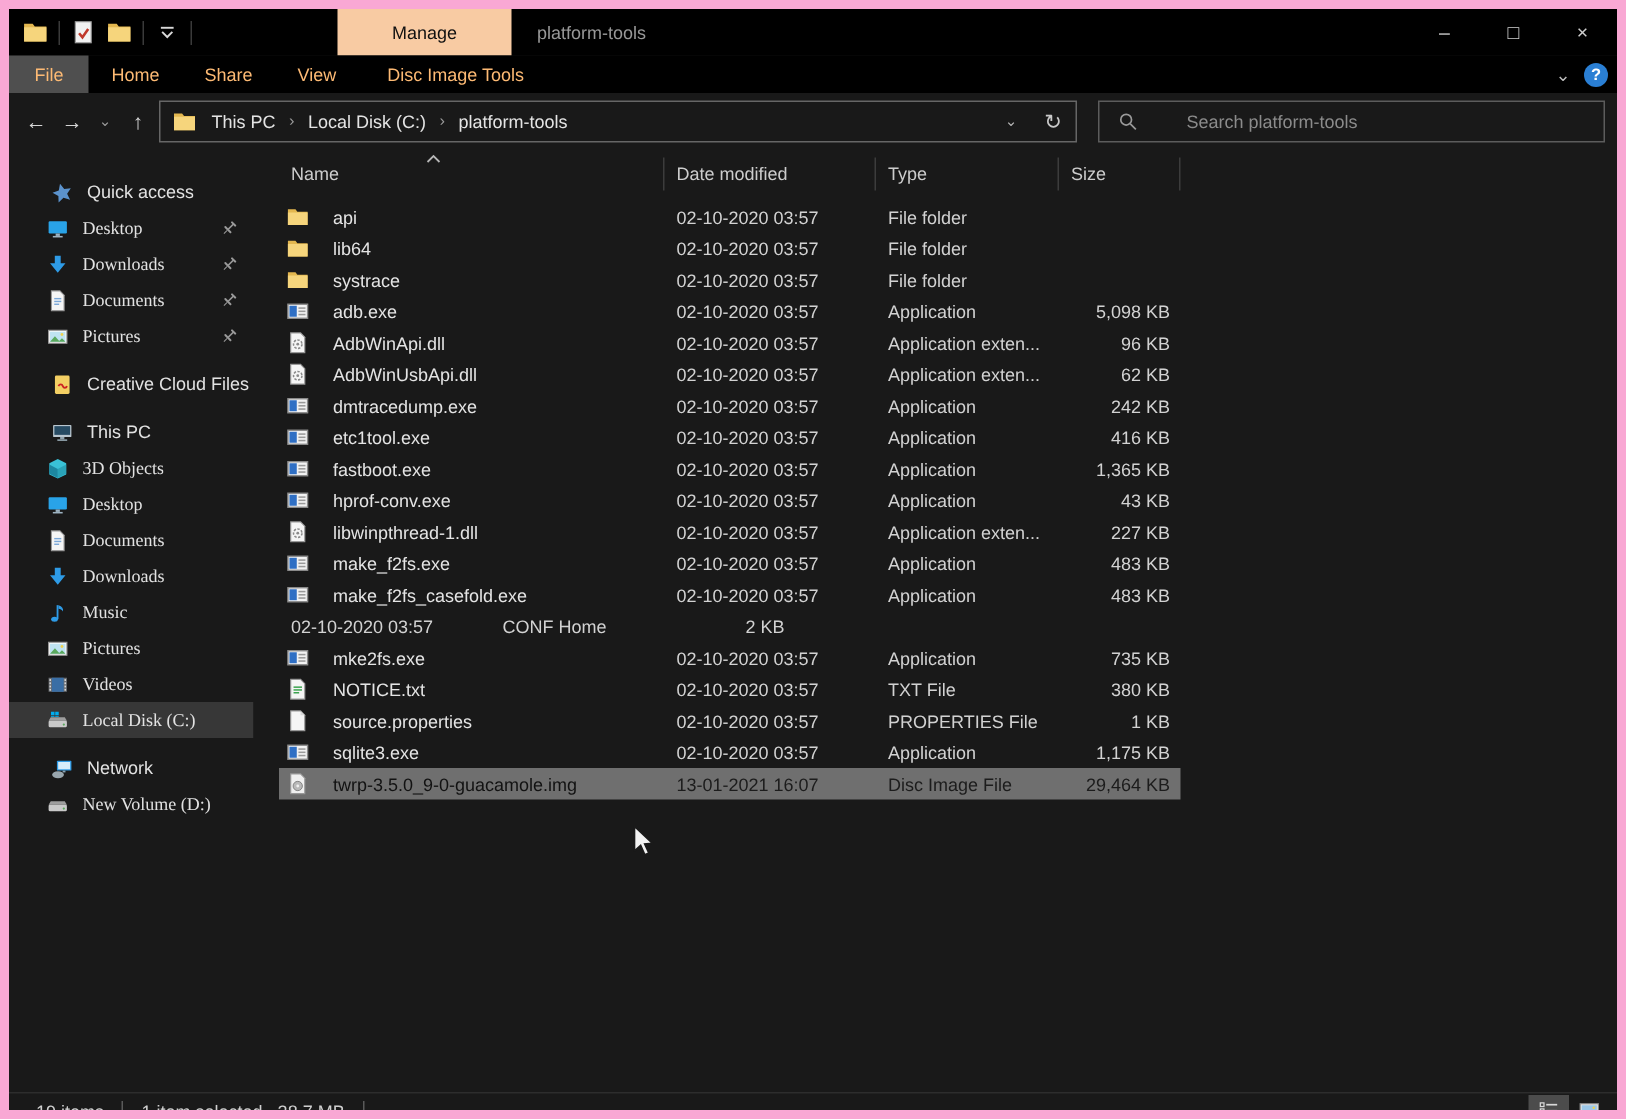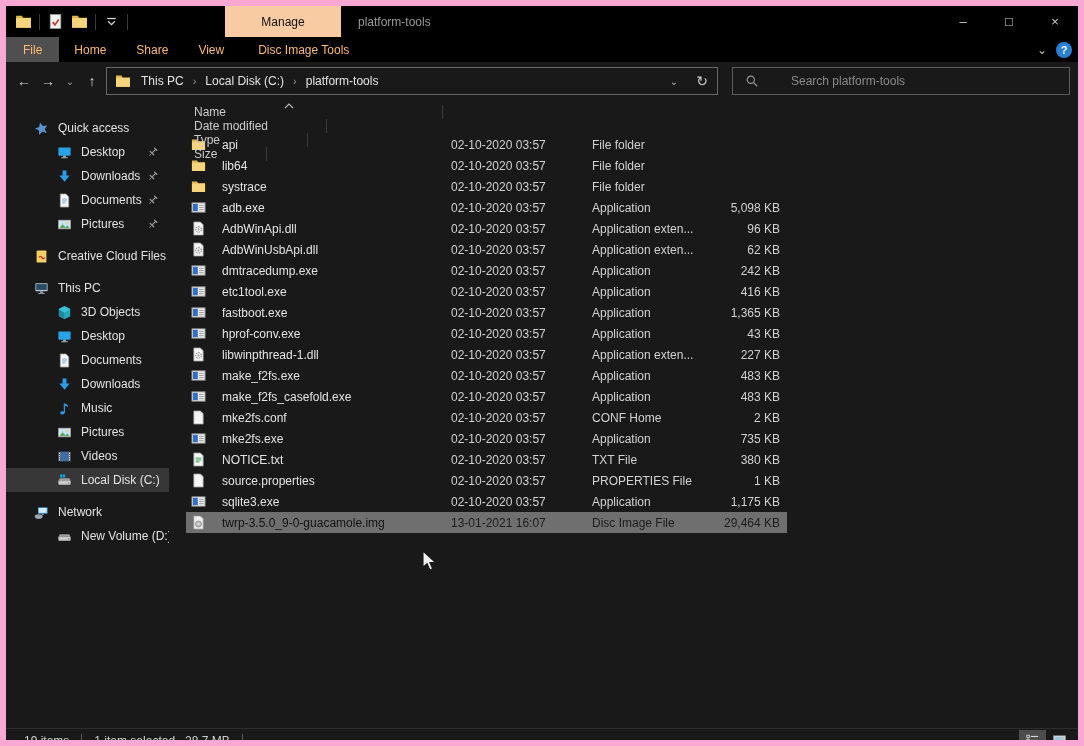--- a/index.html
+++ b/index.html
@@ -39,31 +39,31 @@
   .addr-refresh{ width:30px; text-align:center; color:#c9c9c9; font-size:14px; }
   .searchbox{ width:338px; height:28px; border:1px solid #5c5c5c; background:#191919; margin-left:14px; display:flex; align-items:center;gap:24px; }
   .searchbox svg{ width:14px; height:14px; margin:0 8px 0 12px; }
   .searchbox input{ background:transparent; border:none; outline:none; color:#c9c9c9; font-size:12px; flex:1; font-family:"Liberation Sans",sans-serif; }
   .searchbox input::placeholder{ color:#8b8b8b; opacity:1; }
 
   
   .main{ display:flex; height:628px; }
   .sidebar{ width:163px; flex:none; padding-top:16px; overflow:hidden; }
   .sbrow{ height:24px; display:flex; align-items:center; padding-left:27px; position:relative; font-size:12px; color:#e2e2e2; white-space:nowrap; }
-  .sbrow.lvl1{ padding-left:50px; }
+  .sbrow.lvl1{ padding-left:24px;font-family:Liberation Serif, serif; }
   .sbrow.spacer{ margin-top:8px; }
   .sbrow.sel{ background:#373737; }
   .sbrow .sic{ width:16px; height:16px; flex:none; display:flex; align-items:center; justify-content:center; }
   .sbrow .sic svg{ width:15px; height:15px; }
   .sbrow .lbl{ margin-left:9px; overflow:hidden; }
   .sbrow .pin{ position:absolute; right:10px; width:13px; height:13px; }
   .sbrow .pin svg{ width:13px; height:13px; }
 
   .filepane{ flex:1; padding-top:5px; }
-  .cols{ display:flex; height:22px; margin-left:17px; width:601px; color:#cccccc; font-size:12px; position:relative;flex-direction:column; }
+  .cols{ display:flex; height:22px; margin-left:17px; width:601px; color:#cccccc; font-size:12px; position:relative; }
   .col{ display:flex; align-items:center; padding-left:8px; border-right:1px solid #3c3c3c; position:relative; }
   .col.name{ width:257px; }
   .col.date{ width:141px; }
   .col.type{ width:122px; }
   .col.size{ width:81px; }
   .sortcaret{ position:absolute; left:98px; top:-2px; }
 
   .rows{ margin-left:17px; margin-top:7px; }
   .frow{ display:flex; align-items:center; height:21px; width:601px; font-size:12px; color:#e4e4e4; }
   .frow .c-name{ width:257px; display:flex; align-items:center; padding-left:5px; gap:16px; overflow:hidden; }
@@ -614,29 +614,20 @@
                   <rect x="8.5" y="9.8" width="5" height="1.1" fill="#9a9a9a"></rect>
                 </svg>
               </span>
               <span>make_f2fs_casefold.exe</span>
             </div>
             <div class="c-date">02-10-2020 03:57</div>
             <div class="c-type">Application</div>
             <div class="c-size">483 KB</div>
           </div>
           <div class="frow">
-            <div class="c-name">
-              <span style="width: 15px; height: 15px; flex: 0 0 auto; display: flex;">
-                <svg viewBox="0 0 16 16">
-                  <path fill="#f5f5f5" stroke="#999" stroke-width="0.8" d="M3 1h7l3 3v11H3z"></path>
-                  <path fill="#d9d9d9" d="M10 1l3 3h-3z"></path>
-                </svg>
-              </span>
-              <span>mke2fs.conf</span>
-            </div>
             <div class="c-date">02-10-2020 03:57</div>
             <div class="c-type">CONF Home</div>
             <div class="c-size">2 KB</div>
           </div>
           <div class="frow">
             <div class="c-name">
               <span style="width: 15px; height: 15px; flex: 0 0 auto; display: flex;">
                 <svg viewBox="0 0 16 16">
                   <rect x="1" y="3" width="14" height="10" fill="#f2f2f2" stroke="#8a8a8a"></rect>
                   <rect x="2.1" y="4.1" width="5.2" height="7.8" fill="#2f6fc4"></rect>

